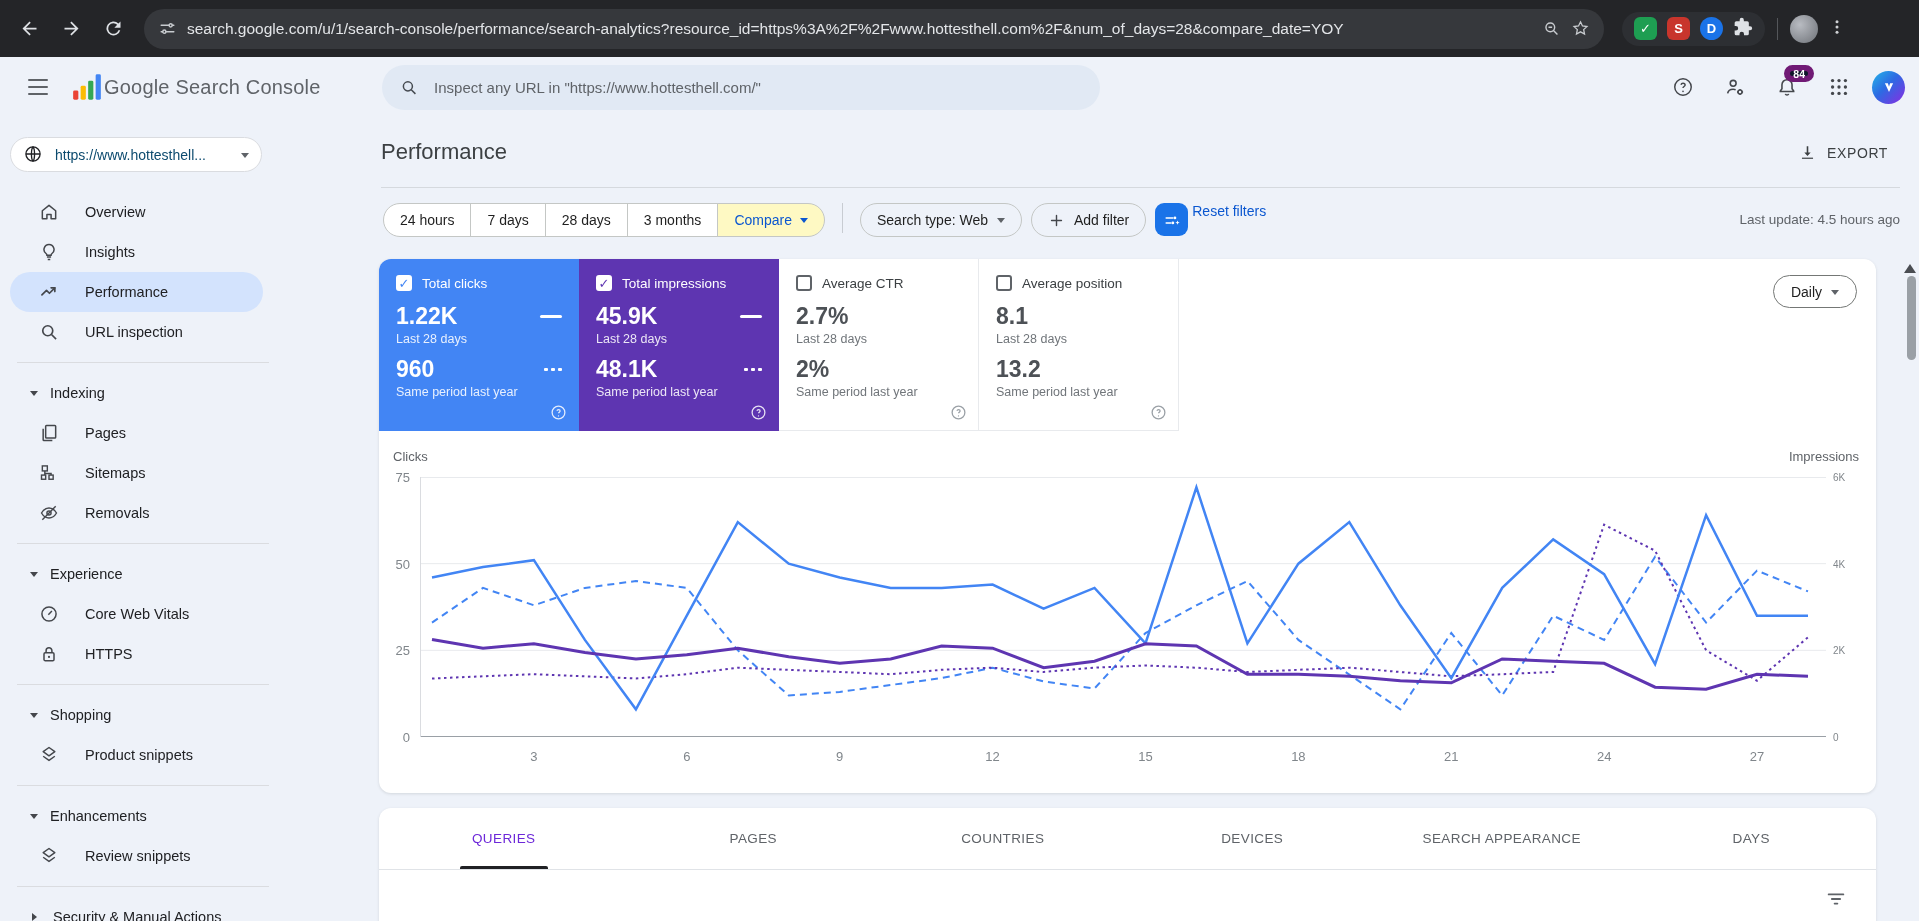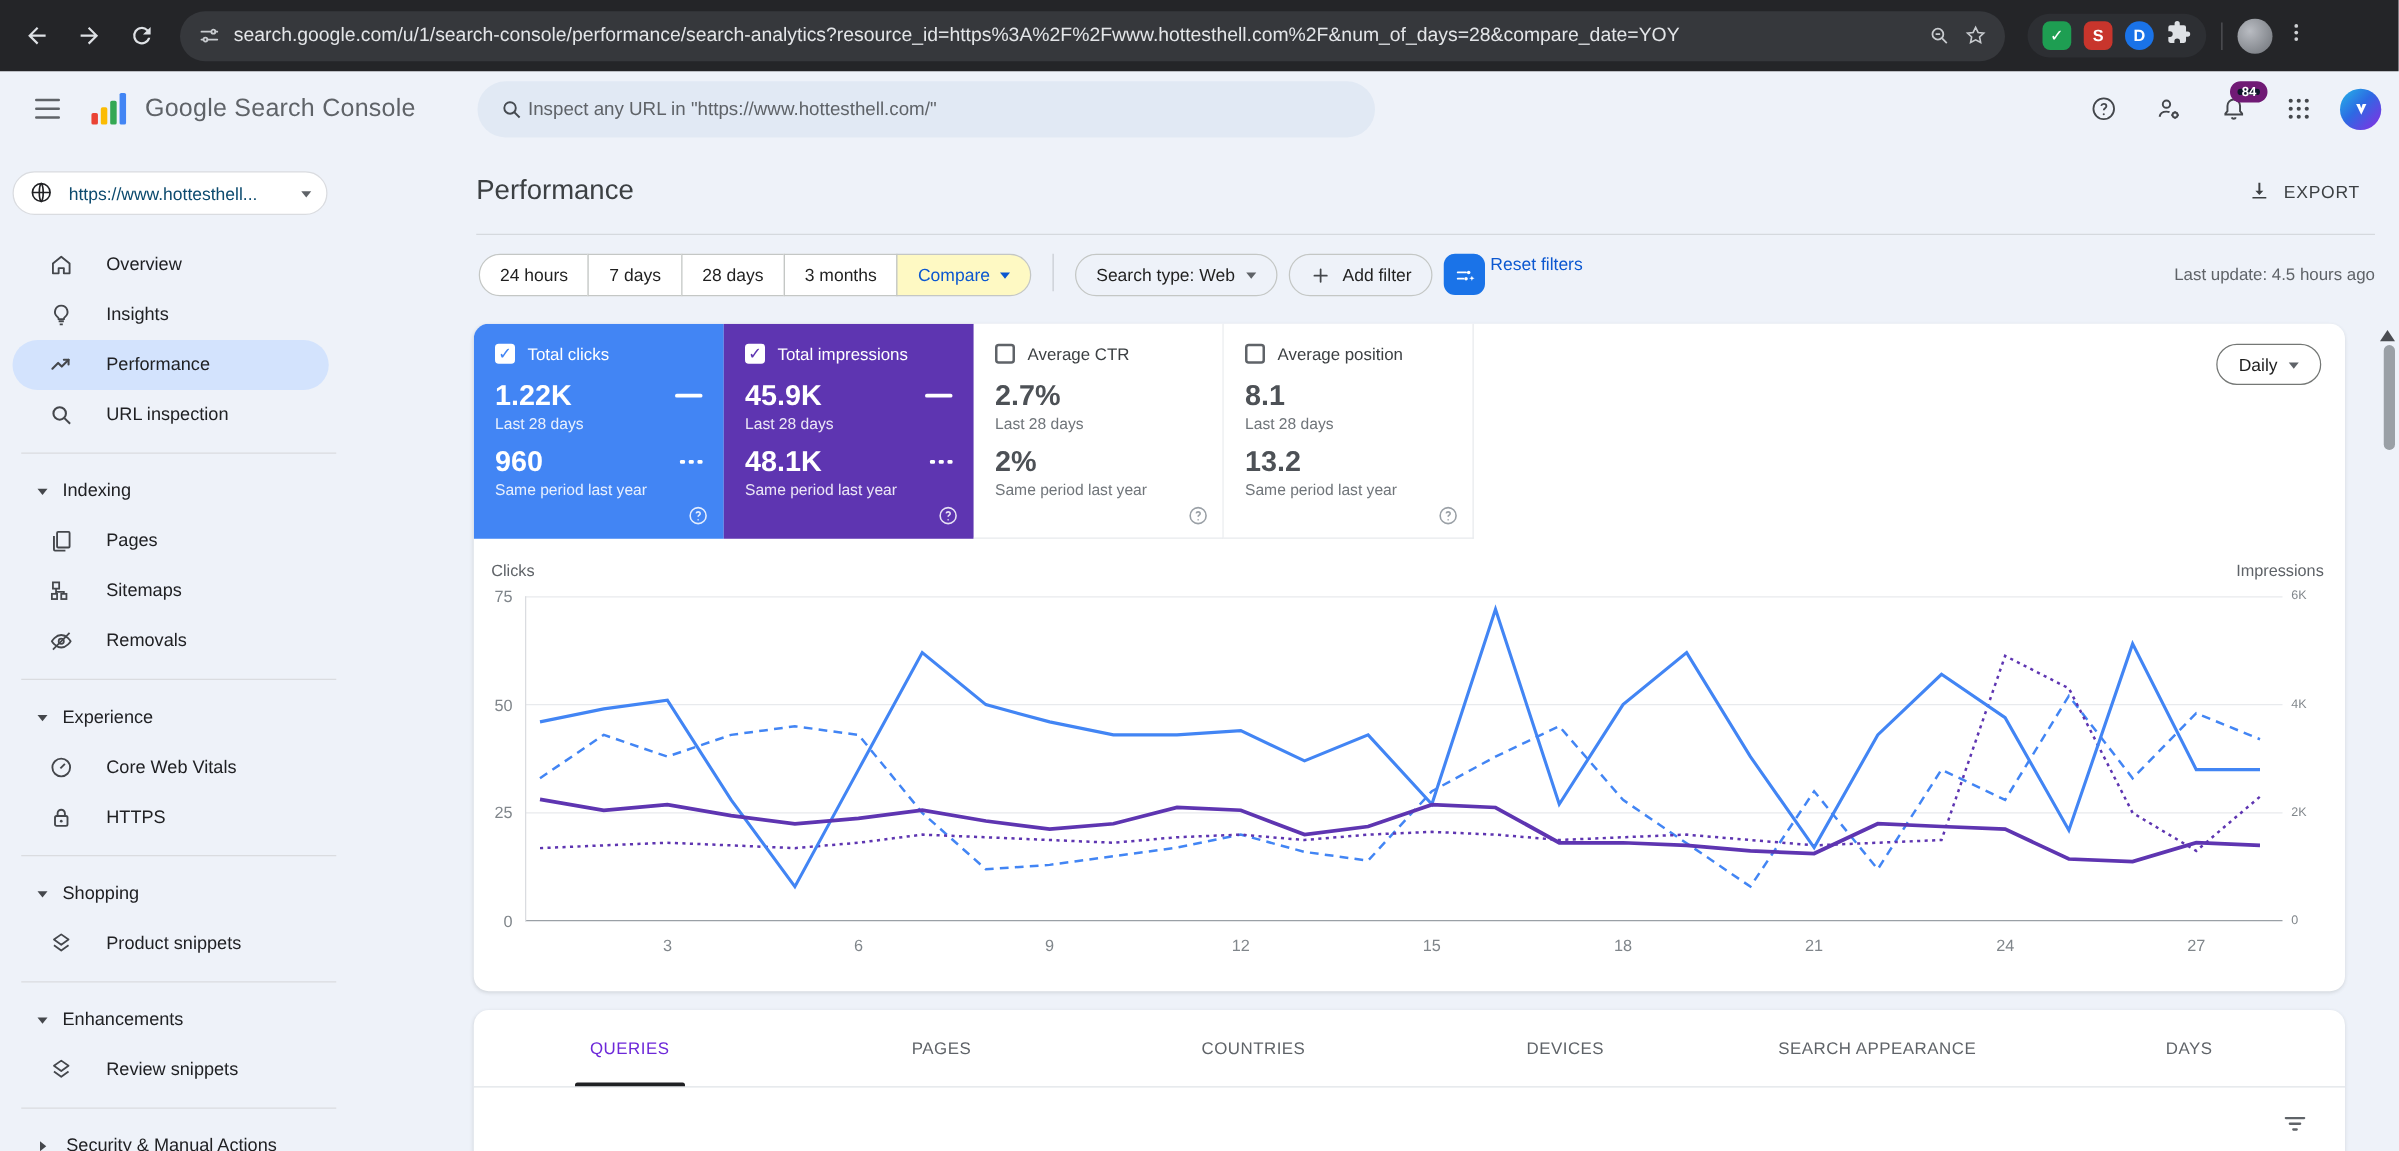--- a/index.html
+++ b/index.html
@@ -18,24 +18,24 @@
   .extbadge.round{border-radius:50%}
   .puzzle{color:#dee1e5}.puzzle svg{width:20px;height:20px}
   .chrome-divider{width:1px;height:22px;background:#54565a;margin:0 8px}
   .chrome-avatar{width:28px;height:28px;border-radius:50%;background:radial-gradient(circle at 35% 35%,#b9bcc2,#6d7177)}
   .kebab{color:#cfd1d4;margin-left:6px}.kebab svg{width:18px;height:18px}
 
   
   .appheader{position:absolute;left:0;top:57px;width:1919px;height:60px;display:flex;align-items:center;padding:0 18px}
   .hamburger{width:40px;height:40px;display:flex;flex-direction:column;justify-content:center;gap:5px;align-items:center}
   .hamburger i{display:block;width:20px;height:2px;background:#5f6368;border-radius:1px}
-  .logo{display:flex;align-items:center;gap:14px;margin-left:14px}
+  .logo{display:flex;align-items:center;gap:2px;margin-left:14px}
   .logo svg{width:30px;height:28px}
   .logo-text{font-size:20px;color:#5f6368;letter-spacing:.2px}
-  .gsearch{position:absolute;left:382px;top:8px;width:718px;height:45px;background:#e1e9f4;border-radius:23px;display:flex;align-items:center;padding:0 18px;gap:4px}
+  .gsearch{position:absolute;left:382px;top:8px;width:718px;height:45px;background:#e1e9f4;border-radius:23px;display:flex;align-items:center;padding:0 18px;gap:16px}
   .gsearch svg{width:19px;height:19px;color:#454a50}
   .gsearch input{border:0;outline:0;background:transparent;font-size:15px;color:#202124;width:100%;font-family:inherit}
   .gsearch input::placeholder{color:#5f6368;opacity:1}
   .hdr-icons{position:absolute;right:14px;top:0;height:60px;display:flex;align-items:center;gap:14px}
   .hicon{width:38px;height:38px;border-radius:50%;display:flex;align-items:center;justify-content:center;color:#44474c;position:relative}
   .hicon svg{width:22px;height:22px}
   .badge{position:absolute;top:-3px;right:-8px;min-width:24px;height:17px;background:#0f172a;border:6px solid #701a75;color:#fff;font-size:10.5px;font-weight:bold;border-radius:10px;display:flex;align-items:center;justify-content:center;padding:0 3px}
   .gsc-avatar{width:33px;height:33px;border-radius:50%;background:linear-gradient(135deg,#24b6e8 0%,#2d6ae3 45%,#8a2be2 100%);display:flex;align-items:center;justify-content:center}
   .gsc-avatar svg{width:18px;height:18px}
 

